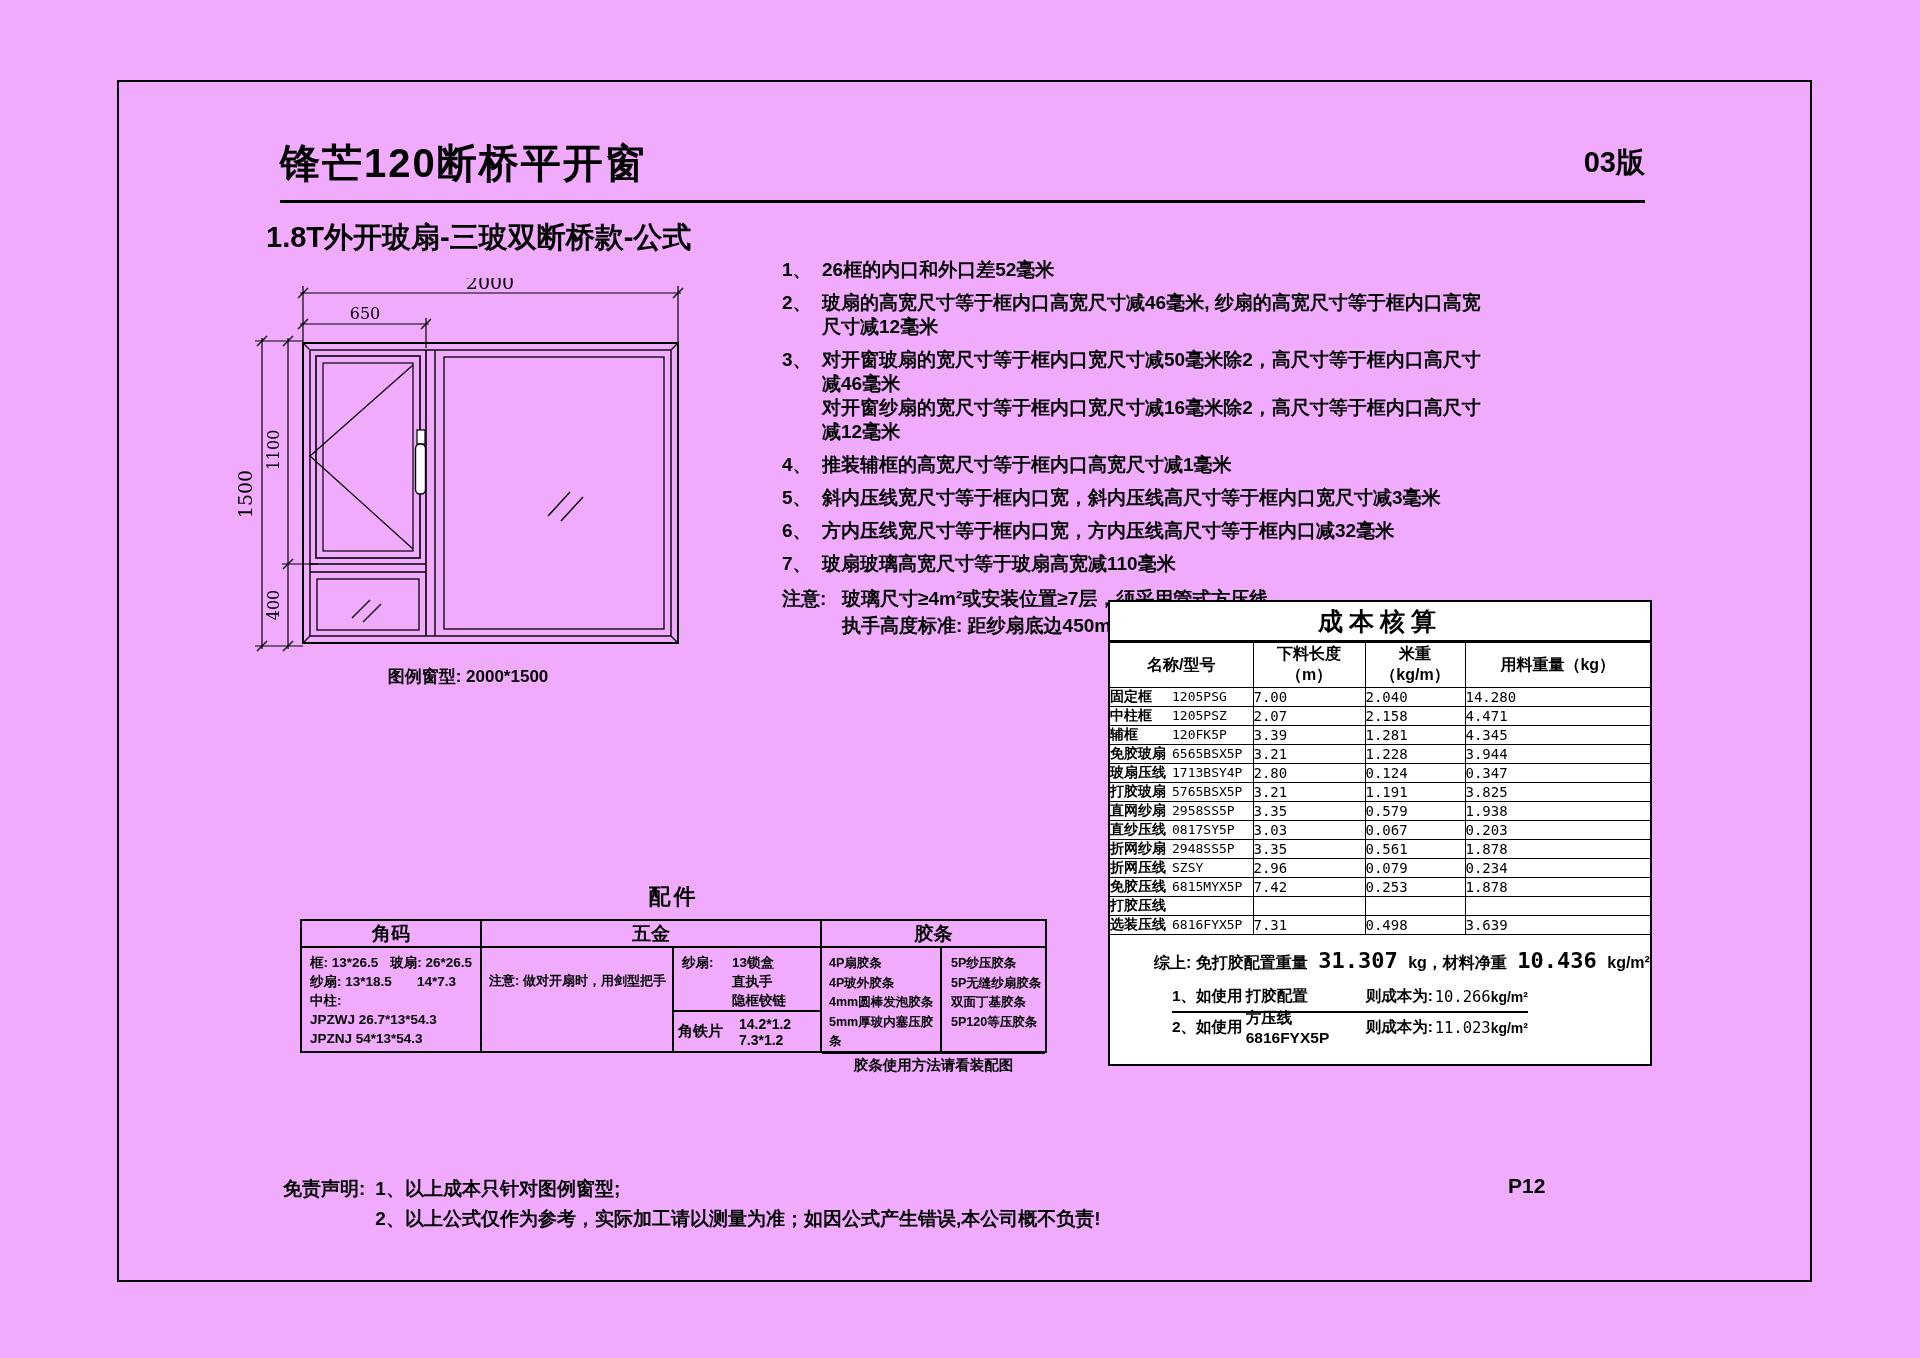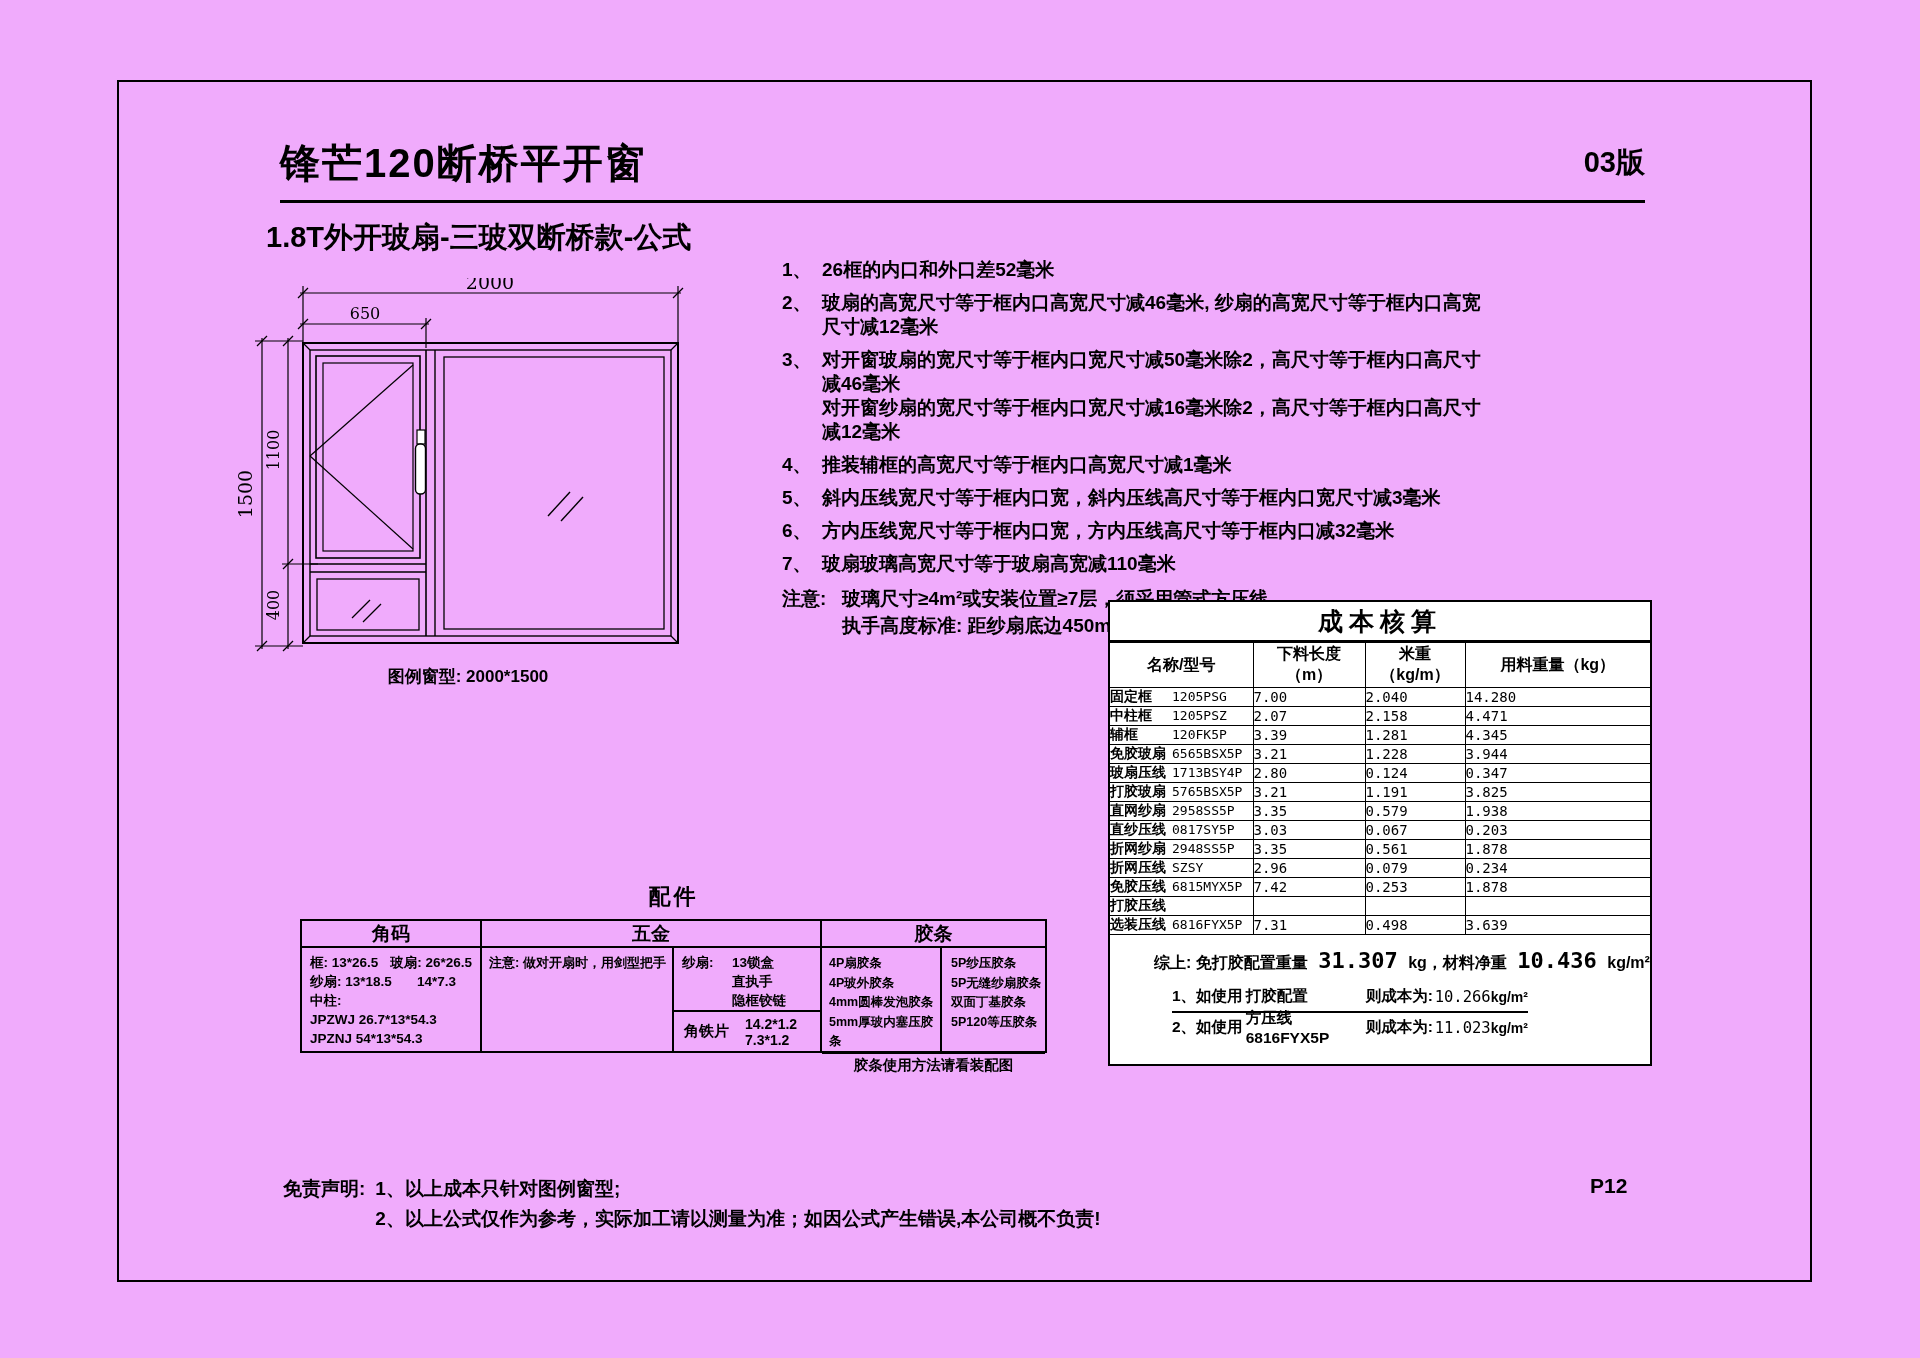--- a/index.html
+++ b/index.html
@@ -4,21 +4,21 @@
 <style>
   html,body{margin:0;padding:0;background:#fff;}
   #page{position:relative;width:1920px;height:1358px;background:#f0abfc;color:#000;
         font-family:"Liberation Sans",sans-serif;overflow:hidden;}
   .abs{position:absolute;}
   .border-frame{left:117px;top:80px;width:1691px;height:1198px;border:2px solid #000;}
   .doc-title{left:280px;top:136px;font-size:40px;font-weight:700;letter-spacing:2px;}
   .title-rule{left:280px;top:200px;width:1365px;height:3px;background:#000;}
   .edition{left:1500px;top:143px;width:145px;font-size:29px;font-weight:600;text-align:right;}
   .subtitle{left:266px;top:218px;font-size:29px;font-weight:700;}
-  .pageno{left:1590px;top:1174px;font-size:21px;font-weight:600;}
+  .pageno{left:1508px;top:1174px;font-size:21px;font-weight:600;}
 
   
   .formulas{left:782px;top:250px;width:710px;padding-top:8px;}
   .formula-item{display:flex;font-size:19px;font-weight:600;line-height:24px;margin-bottom:9px;}
   .formula-no{flex:0 0 40px;}
   .formula-body{flex:1;}
   .note{display:flex;font-size:19px;font-weight:600;line-height:27px;margin-top:5px;}
   .note-label{flex:0 0 60px;}
 
   
@@ -56,26 +56,26 @@
   .col-gk{flex:1;border-radius:9px;}
   .acc-header{flex:0 0 25px;border-bottom:2px solid #000;text-align:center;font-size:19px;
               font-weight:700;line-height:25px;}
   .corner-body{padding:5px 8px 0 8px;font-size:13.5px;line-height:19px;}
   .cc-row{display:flex;justify-content:space-between;}
   .cc-right2{margin-right:16px;}
   .hw-body{display:flex;flex:1;}
   .hw-left{width:190px;padding:5px 4px 0 7px;font-size:13px;line-height:18px;box-sizing:border-box;}
   .hw-glass{display:flex;}
   .hw-glass-label{flex:0 0 42px;}
-  .hw-note{margin-top:1px;}
+  .hw-note{margin-top:19px;}
   .hw-right{flex:1;border-left:2px solid #000;display:flex;flex-direction:column;}
   .hw-screen{flex:1;display:flex;padding:5px 2px 0 8px;font-size:13.5px;line-height:19px;}
   .hw-screen-label{flex:0 0 44px;}
   .hw-screen-items{padding-left:6px;}
-  .hw-angle{flex:0 0 39px;border-top:2px solid #000;display:flex;align-items:center;padding-left:10px;}
+  .hw-angle{flex:0 0 39px;border-top:2px solid #000;display:flex;align-items:center;padding-left:4px;}
   .hw-angle-label{font-size:15px;}
   .hw-angle-values{margin-left:16px;font-size:14px;line-height:16px;font-family:Liberation Sans, sans-serif;}
   .gk-body{display:flex;flex:1;}
   .gk-left{width:118px;padding:6px 2px 0 7px;font-size:12.5px;line-height:19.5px;box-sizing:border-box;}
   .gk-right{flex:1;border-left:2px solid #000;padding:6px 2px 0 9px;font-size:12.5px;line-height:19.5px;}
   .gk-footer{flex:0 0 22px;border-top:2px solid #000;text-align:center;font-size:14.5px;
              font-weight:700;line-height:22px;}
 
   
   .disclaimer{left:283px;top:1174px;display:flex;font-size:19px;font-weight:700;line-height:30px;}

